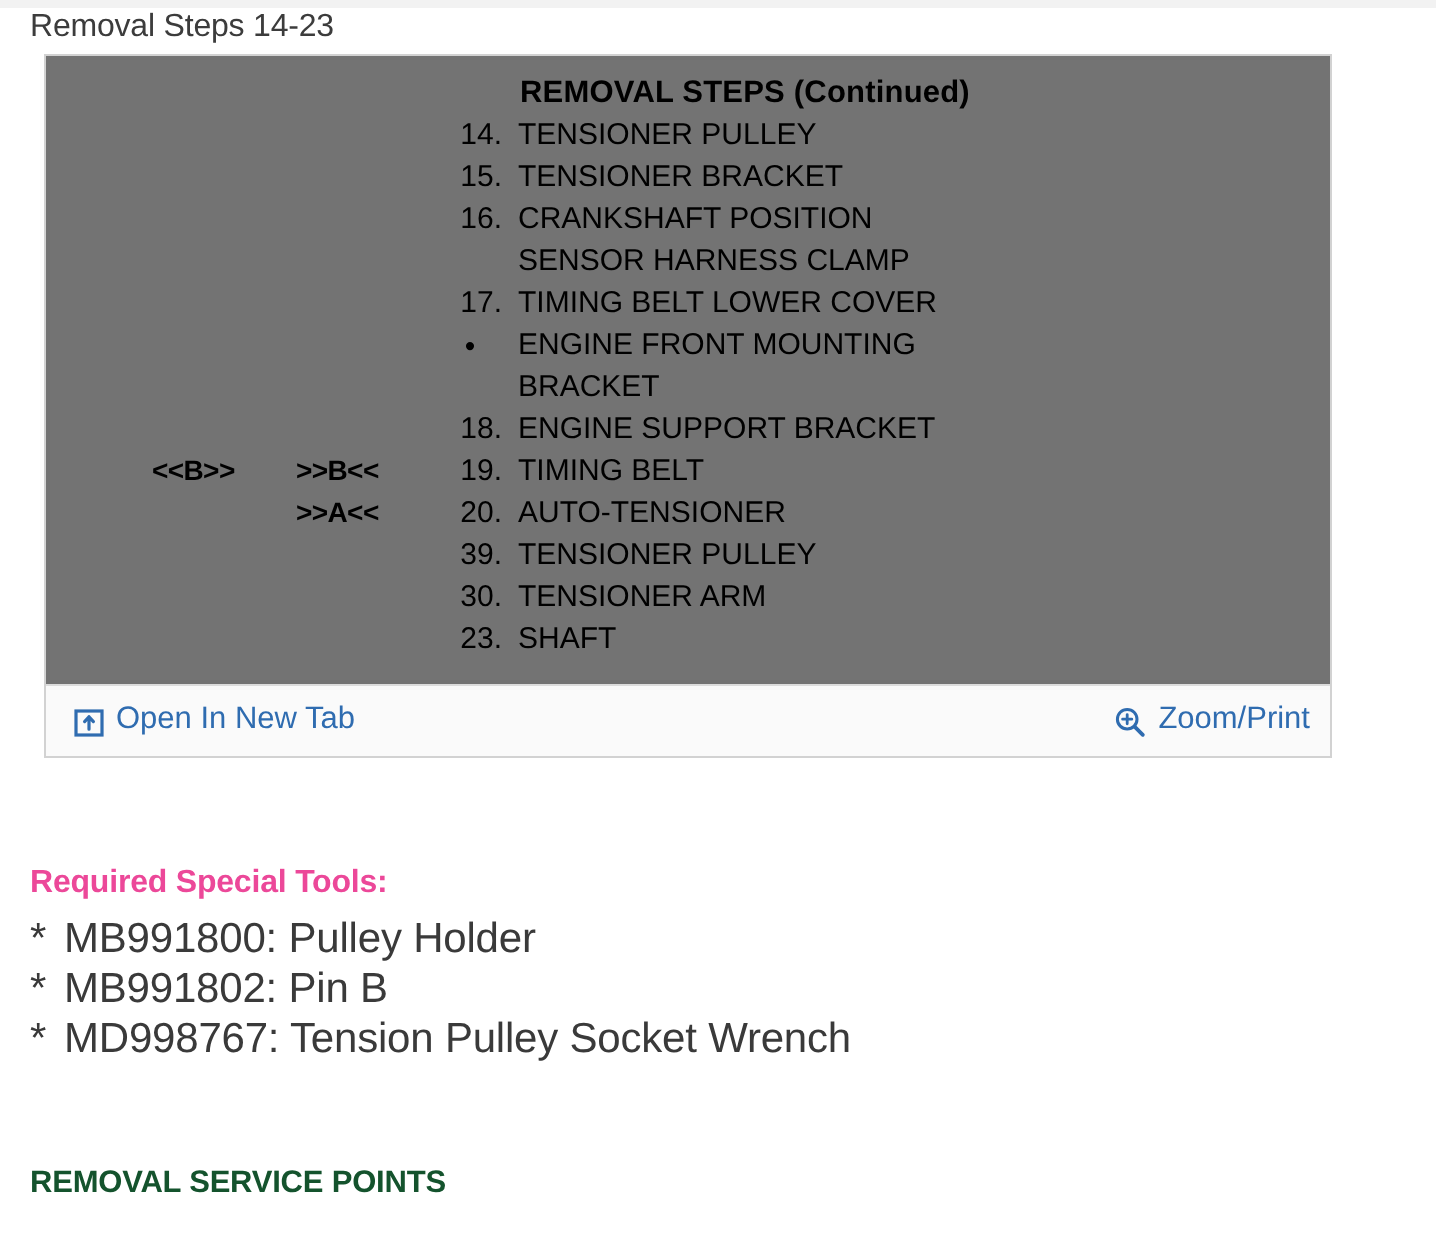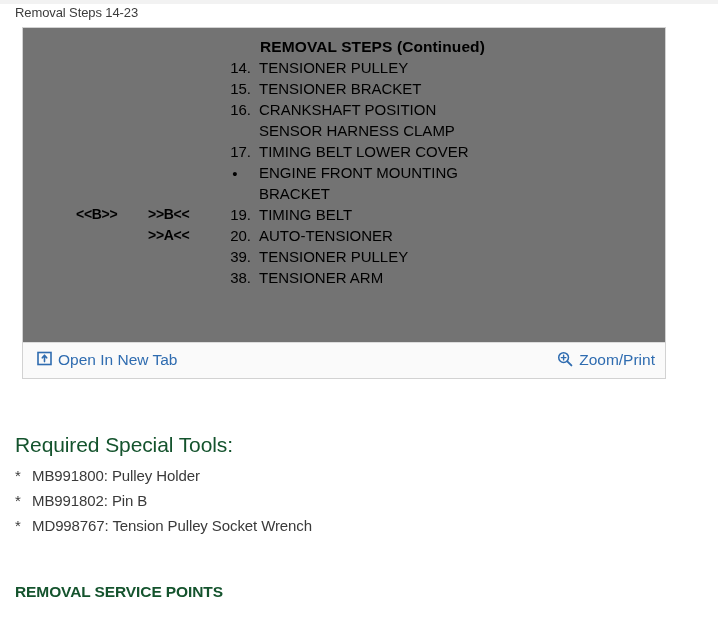--- a/index.html
+++ b/index.html
@@ -22,21 +22,21 @@
     width: 718px;
     height: 4px;
     background: #f2f2f2;
   }
 
   
   .page-title {
     position: absolute;
     left: 15px;
     top: 5px;
-    font-size: 13px;
+    font-size: 16px;
     color: #3c3c3c;
     letter-spacing: -0.1px;
     white-space: nowrap;
   }
 
   
   .figure-panel {
     position: absolute;
     left: 22px;
     top: 27px;
@@ -135,48 +135,48 @@
     width: 642px;
     height: 36px;
     background: #fafafa;
     border-top: 1px solid #dcdcdc;
     box-sizing: border-box;
   }
   .toolbar-link {
     position: absolute;
     top: 8px;
     display: flex;
-    align-items: flex-start;
+    align-items: flex-end;
     gap: 6px;
     color: #2f6cb0;
     font-size: 15.5px;
     text-decoration: none;
     cursor: pointer;
     white-space: nowrap;
   }
   .toolbar-link.left  { left: 14px; }
   .toolbar-link.right { right: 10px; }
   .toolbar-link svg { display: block; }
 
   
   .tools-section {
     position: absolute;
     left: 15px;
     top: 433px;
     width: 660px;
   }
   .tools-heading {
-    font-size: 21px;
-    font-weight: normal;
-    color: #14532d;
+    font-size: 16px;
+    font-weight: bold;
+    color: #ec4899;
     margin: 0 0 6px 0;
     letter-spacing: -0.1px;
   }
   .tool-line {
-    font-size: 15px;
+    font-size: 21px;
     color: #3a3a3a;
     line-height: 25px;
     white-space: nowrap;
     letter-spacing: -0.1px;
   }
   .tool-ast {
     display: inline-block;
     width: 17px;
     color: #3a3a3a;
   }
@@ -230,37 +230,45 @@
             <span class="step-text">TIMING BELT LOWER COVER</span>
           </div>
           <div class="step-row">
             <span class="step-bullet">•</span>
             <span class="step-text">ENGINE FRONT MOUNTING</span>
           </div>
           <div class="step-row">
             <span class="step-text">BRACKET</span>
           </div>
           <div class="step-row">
+            <span class="step-num">18.</span>
+            <span class="step-text">ENGINE SUPPORT BRACKET</span>
+          </div>
+          <div class="step-row">
             <span class="marker-b">&lt;&lt;B&gt;&gt;</span>
             <span class="marker-ref">&gt;&gt;B&lt;&lt;</span>
             <span class="step-num">19.</span>
             <span class="step-text">TIMING BELT</span>
           </div>
           <div class="step-row">
             <span class="marker-ref">&gt;&gt;A&lt;&lt;</span>
             <span class="step-num">20.</span>
             <span class="step-text">AUTO-TENSIONER</span>
           </div>
           <div class="step-row">
             <span class="step-num">39.</span>
             <span class="step-text">TENSIONER PULLEY</span>
           </div>
           <div class="step-row">
-            <span class="step-num">38.</span>
+            <span class="step-num">30.</span>
             <span class="step-text">TENSIONER ARM</span>
+          </div>
+          <div class="step-row">
+            <span class="step-num">23.</span>
+            <span class="step-text">SHAFT</span>
           </div>
         </div>
     </div>
   </div>
 
   <div class="panel-toolbar">
     <a class="toolbar-link left">
       <span>
         <svg width="15" height="15" viewBox="0 0 15 15">
           <rect x="1" y="1.5" width="13" height="12" fill="none" stroke="#2f6cb0" stroke-width="1.6"></rect>

